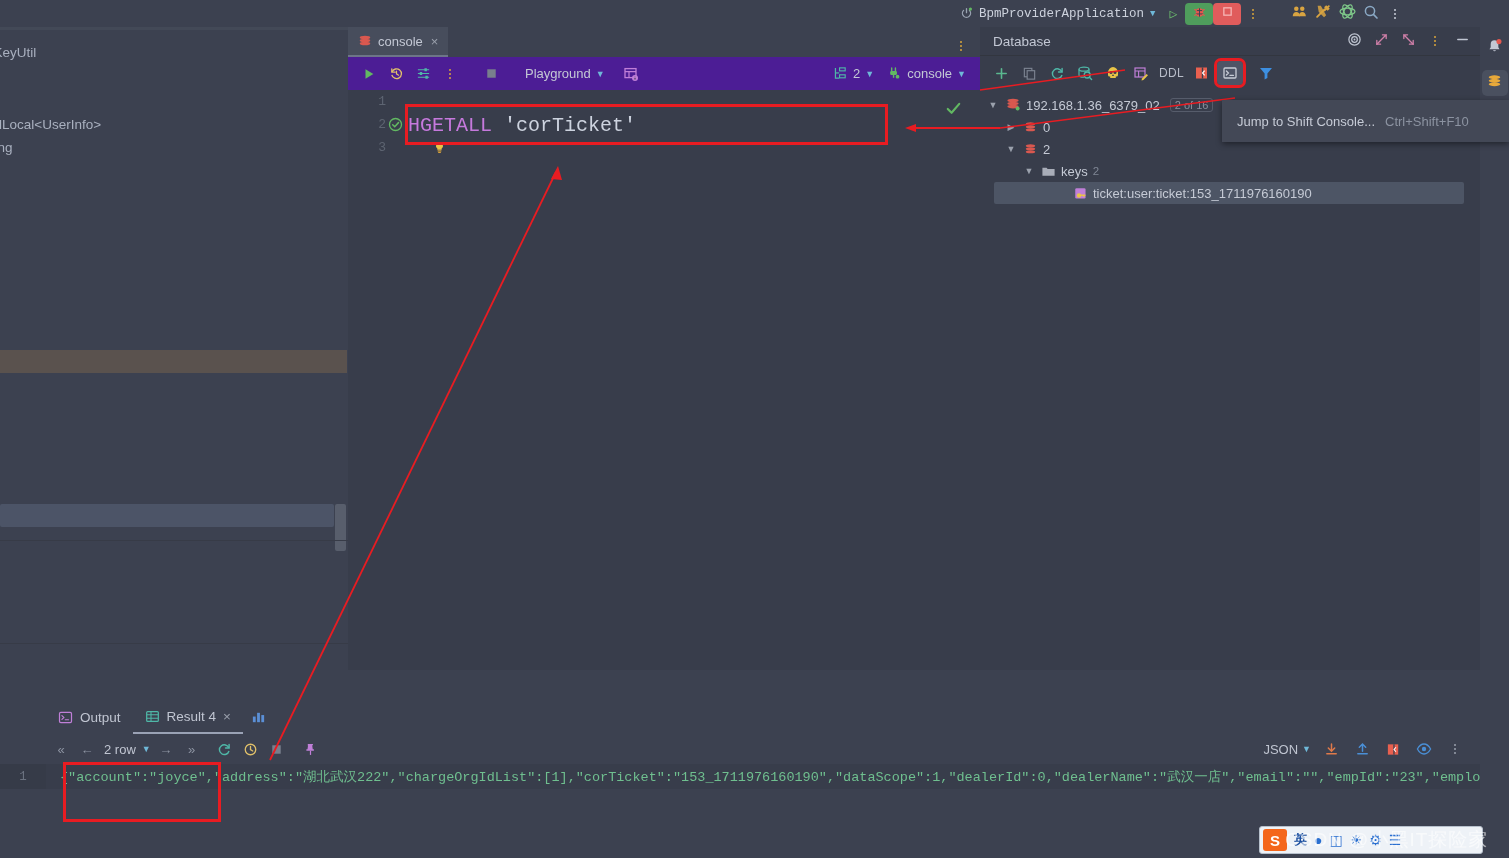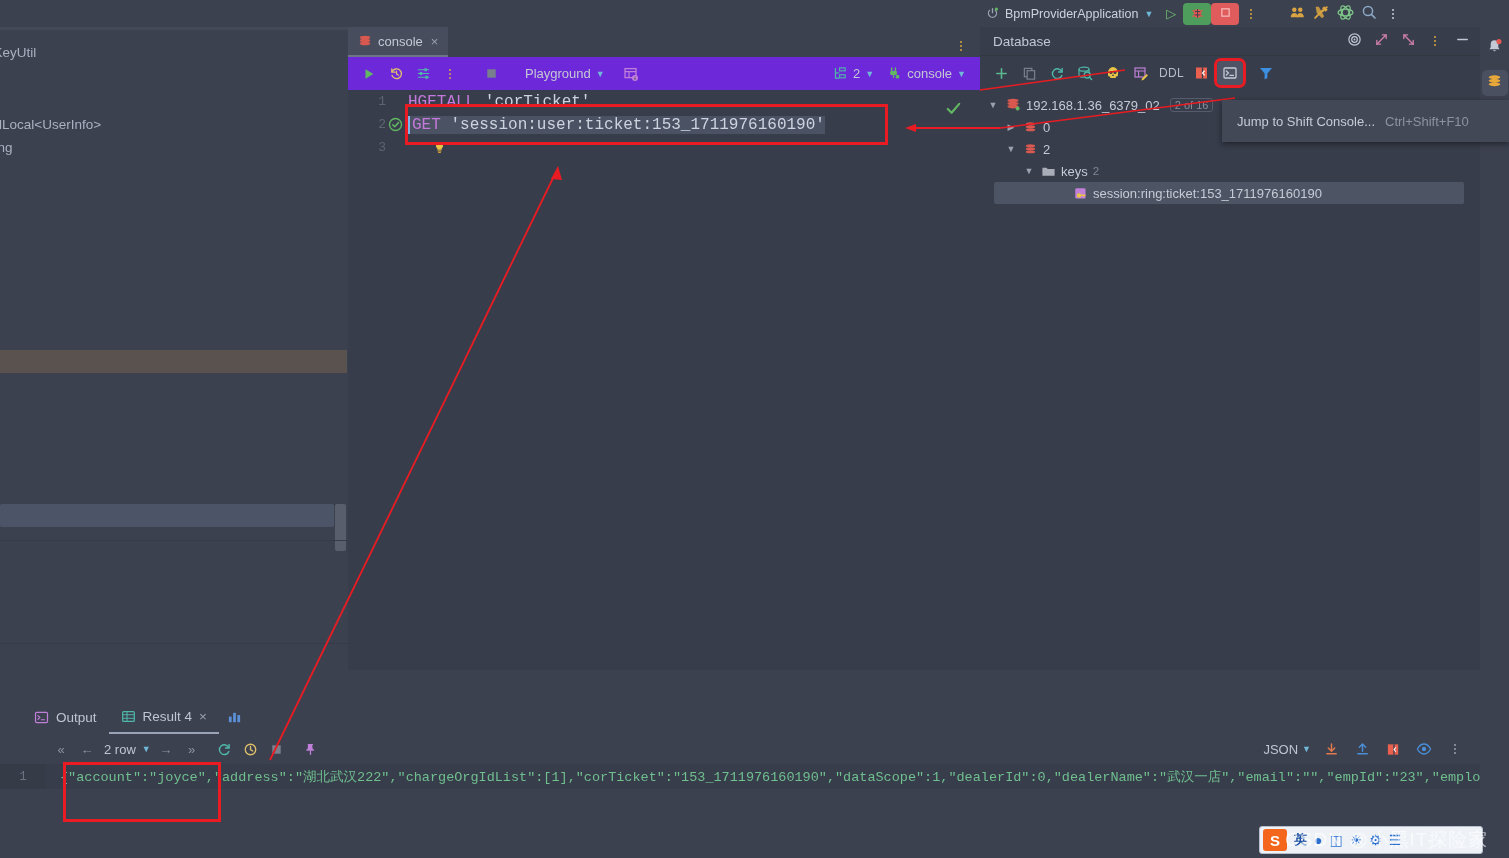--- a/index.html
+++ b/index.html
@@ -7,23 +7,23 @@
   body {
     background:#3c4150;
     font-family:"Liberation Sans", sans-serif;
     font-size:13px;
     color:#bbc0cc;
     position:relative;
   }
 
   
   #topbar {
-    position:absolute; left:980px; top:0; width:529px; height:27px;
+    position:absolute; left:954px; top:0; width:529px; height:27px;
     background:#3c4150;
-    display:flex; align-items:center; gap:0px;
+    display:flex; align-items:center; gap:0px;font-family:Liberation Mono, monospace;
   }
   #topbar .run-config {
     display:flex; align-items:center; gap:6px; padding:0 6px; height:22px;
   }
   #topbar .rc-label { color:#cdd2dd; font-size:12.5px; }
   .ico { display:inline-flex; align-items:center; justify-content:center; }
   .tb-btn { width:24px; height:22px; display:flex; align-items:center; justify-content:center; }
   .tb-run { color:#6ec36e; font-size:13px; }
   .btn-green { width:28px; height:22px; background:#4f9d5c; border-radius:4px;
                display:flex; align-items:center; justify-content:center; }
@@ -101,50 +101,50 @@
     background:#3c4150; display:flex; align-items:flex-end;
   }
   #console-tab {
     height:30px; display:flex; align-items:center; gap:6px; padding:0 10px;
     background:#474d5c; border-bottom:2px solid #6d7588; font-size:13px; color:#c3c8d4;
   }
   #console-tab .x { color:#9aa0ac; font-size:13px; margin-left:2px; }
 
   #editor-toolbar {
     position:absolute; left:348px; top:57px; width:632px; height:33px;
-    background:#6d28d9; display:flex; align-items:center; gap:1px; padding-left:8px;
+    background:#4c1d95; display:flex; align-items:center; gap:1px; padding-left:8px;
   }
   #editor-toolbar .ei { width:26px; height:24px; display:flex; align-items:center; justify-content:center; }
   #editor-toolbar .schema { display:flex; align-items:center; gap:5px; padding:0 6px; font-size:13px; color:#c3c8d4; }
   .chev { color:#6fb8d8; font-size:9px; }
 
   #editor {
     position:absolute; left:348px; top:90px; width:632px; height:580px;
     background:#383d4b;
   }
   #gutter { position:absolute; left:0; top:0; width:55px; height:580px; background:#383d4b; }
   .gl { position:absolute; width:30px; text-align:right; color:#5d6471; font-size:13px; font-family:"Liberation Mono", monospace; }
-  .code-line { position:absolute; left:60px; font-family:"Liberation Mono", monospace; font-size:16px; white-space:pre; }
+  .code-line { position:absolute; left:60px; font-family:"Liberation Mono", monospace; font-size:20px; white-space:pre;margin-top:21px; }
   .kw  { color:#c679dd; }
   .str { color:#cdd3df; }
   .sel-bg { background:#4b5263; }
 
   #editor .check-ok { position:absolute; right:18px; top:10px; color:#6ec36e; font-size:15px; }
 
   #hl-code {
     position:absolute; left:405px; top:104px; width:483px; height:41px;
     border:3px solid #e81c22; z-index:10; pointer-events:none;
   }
 
   
   #bottom-splitter { position:absolute; left:0; top:670px; width:1480px; height:30px; background:#3c4150; }
   #results {
     position:absolute; left:0; top:700px; width:1480px; height:158px; background:#3c4150;
   }
-  #res-tabs { height:34px; display:flex; align-items:center; gap:0; padding-left:22px; }
+  #res-tabs { height:34px; display:flex; align-items:center; gap:0; padding-left:46px; }
   .res-tab { display:flex; align-items:center; gap:7px; height:34px; padding:0 12px; font-size:13.5px; color:#c0c5d1; }
   .res-tab.active { border-bottom:2px solid #9aa2b5; }
   #res-toolbar { height:30px; display:flex; align-items:center; gap:4px; padding-left:50px; }
   #res-toolbar .ri { width:22px; height:22px; display:flex; align-items:center; justify-content:center; color:#8d94a2; }
   #res-toolbar .rowcount { font-size:13px; color:#c0c5d1; padding:0 2px; }
   #res-right { margin-left:auto; display:flex; align-items:center; gap:9px; padding-right:14px; }
   #res-right .fmt { font-size:13px; color:#c0c5d1; display:flex; align-items:center; gap:4px; }
 
   #grid { position:absolute; left:0; top:764px; width:1480px; height:60px; }
   .grid-head { height:25px; display:flex; align-items:center; background:#3c4150; border-bottom:1px solid #333845; }
@@ -445,21 +445,21 @@
 
   <div class="tree-row sel" style="padding-left:60px; margin:0 16px 0 14px; border-radius:2px;">
     <span class="arrow"></span>
     <span class="ico">
       <svg width="15" height="15" viewBox="0 0 16 16">
         <rect x="2.4" y="2.4" width="11" height="11" rx="1.4" fill="#c07fd8"></rect>
         <circle cx="6.4" cy="10" r="2.4" fill="#e8c447"></circle>
         <path d="M8.2 9 h5 v1.6 h-1 v1.2 h-1.2 v-1.2 h-2.8z" fill="#e8c447"></path>
       </svg>
     </span>
-    <span class="tree-label">session:ring:ticket:153_1711976160190</span>
+    <span class="tree-label">ticket:user:ticket:153_1711976160190</span>
   </div>
 </div>
 
 <div id="tooltip">
   <span class="tip-text">Jump to Shift Console...</span>
   <span class="tip-key">Ctrl+Shift+F10</span>
 </div>
 
 <div id="right-rail">
   <div class="rail-ico">
@@ -584,21 +584,20 @@
     <span style="position:absolute; left:40px; top:27px;">
       <svg width="15" height="15" viewBox="0 0 16 16">
         <circle cx="8" cy="8" r="6.4" fill="none" stroke="#62b862" stroke-width="1.4"></circle>
         <path d="M5 8.2 l2.2 2.2 L11.2 6" fill="none" stroke="#62b862" stroke-width="1.6" stroke-linecap="round"></path>
       </svg>
     </span>
   </div>
 
   <div class="code-line" style="top:3px;"><span class="kw">HGETALL</span> <span class="str">'corTicket'</span></div>
 
-  <div class="code-line sel-bg" style="top:26px; padding-left:2px; border-left:2px solid #7cb3e8;"><span class="kw">GET</span> <span class="str">'session:user:ticket:153_1711976160190'</span></div>
 
   <span style="position:absolute; left:84px; top:50px;">
     <svg width="15" height="15" viewBox="0 0 16 16">
       <path d="M8 2.2 a3.8 3.8 0 0 1 2.3 6.8 v1.4 h-4.6 v-1.4 A3.8 3.8 0 0 1 8 2.2z" fill="#e8c447"></path>
       <rect x="6" y="11" width="4" height="1.3" fill="#d9a43a"></rect>
       <rect x="6.6" y="12.8" width="2.8" height="1.1" fill="#d9a43a"></rect>
     </svg>
   </span>
 
   <span class="check-ok">

